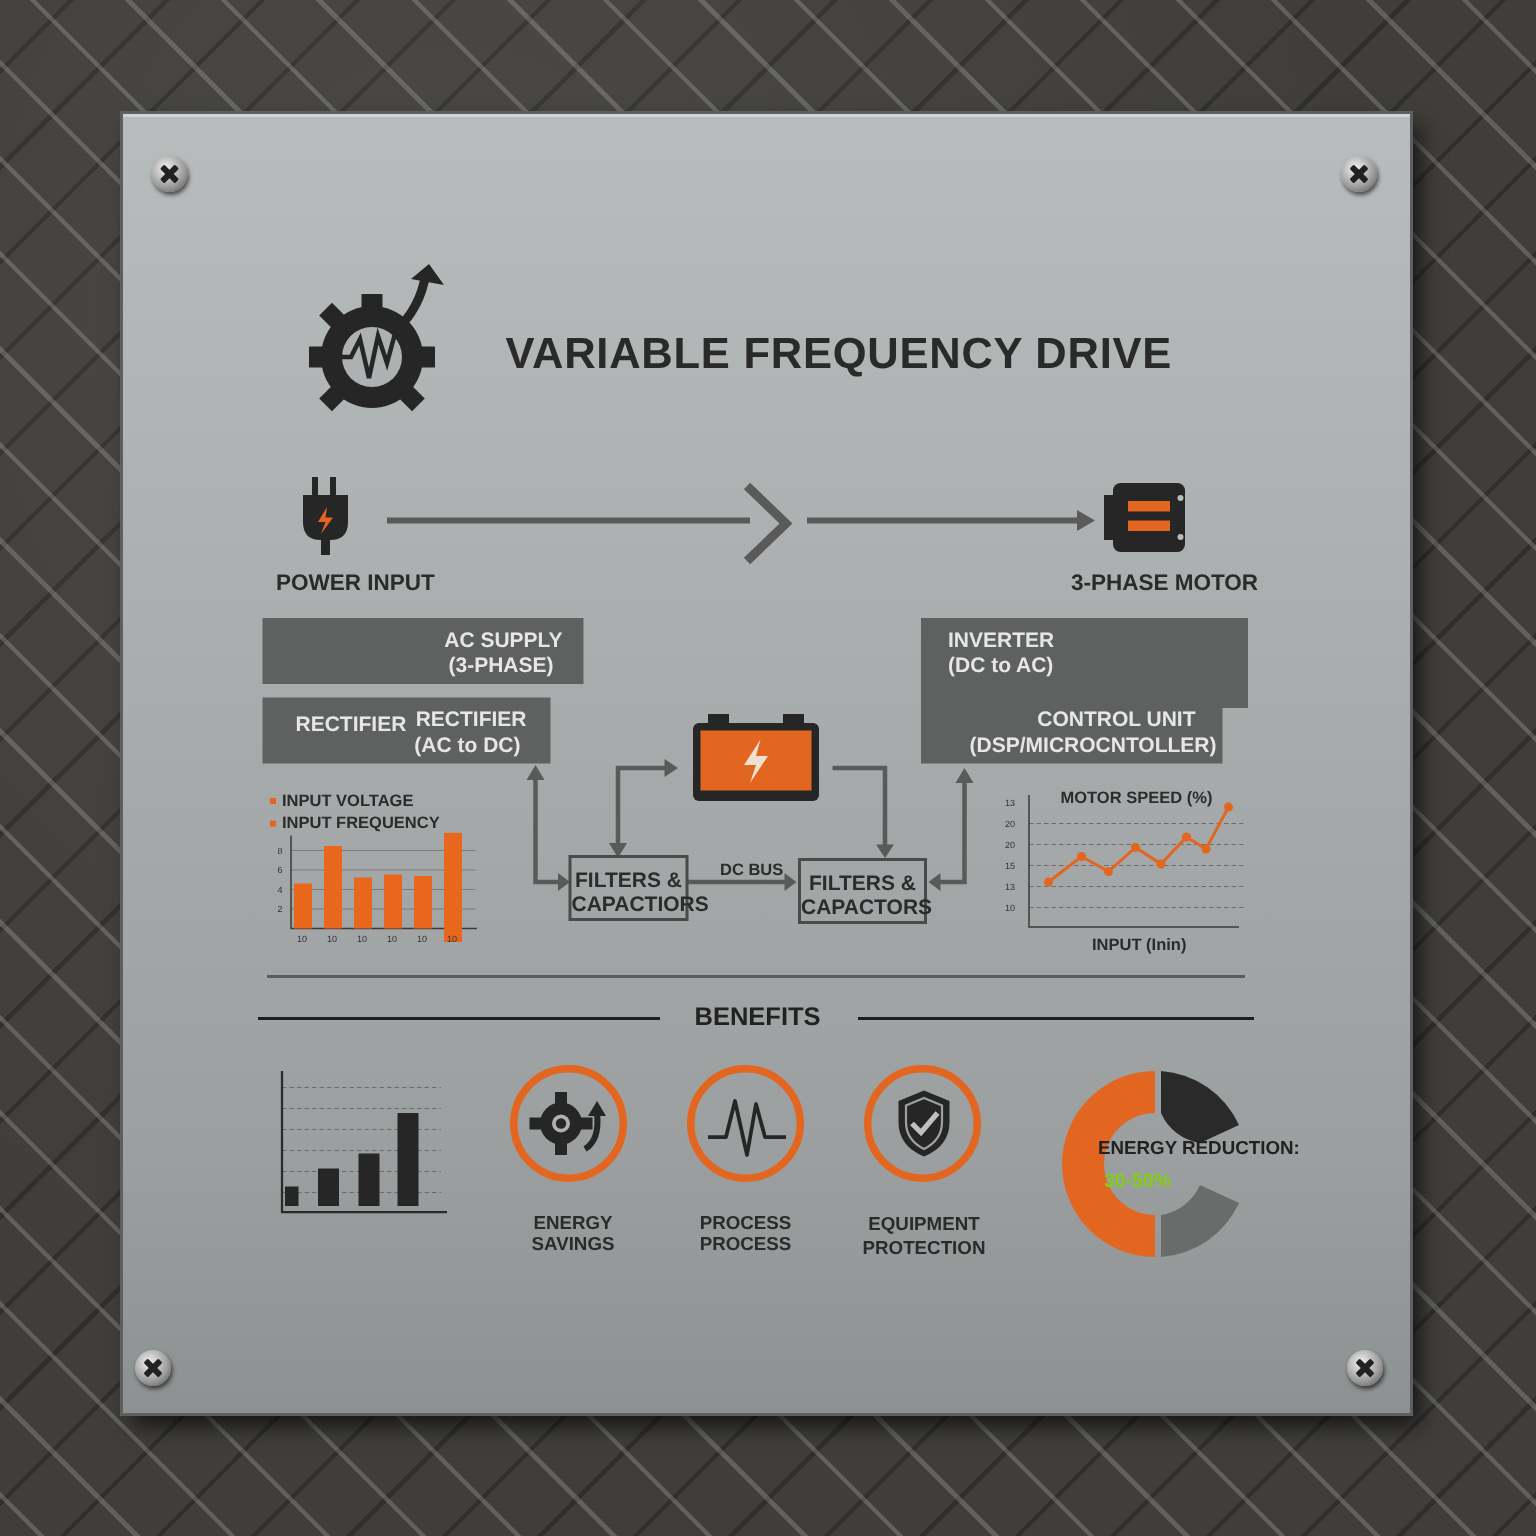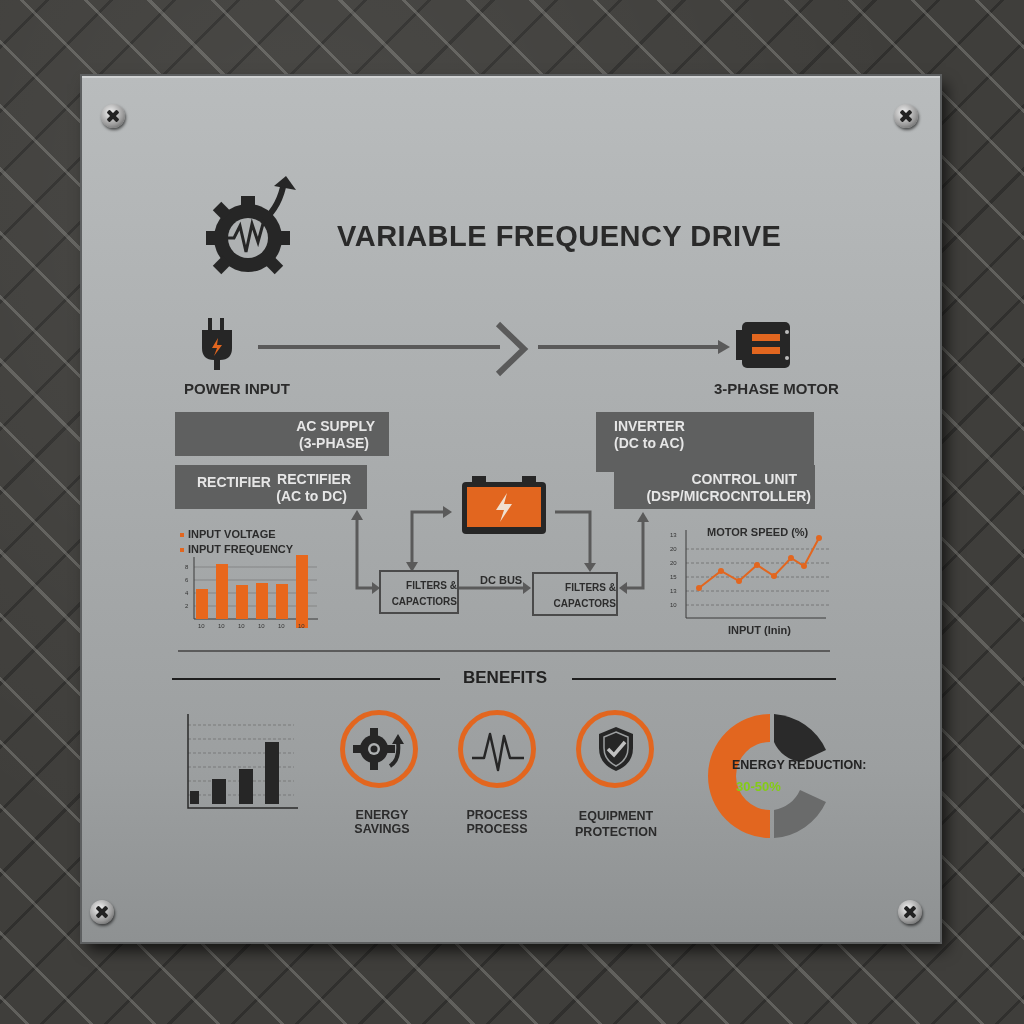--- a/index.html
+++ b/index.html
@@ -18,21 +18,21 @@
   .screw{position:absolute;width:24px;height:24px;border-radius:50%;
     background:radial-gradient(circle at 40% 35%,#f2f2f2,#9a9a9a 60%,#4a4a4a);
     box-shadow:1px 2px 3px rgba(0,0,0,0.6);}
   .screw::before,.screw::after{content:"";position:absolute;left:5px;top:10px;width:14px;height:4px;background:#222;border-radius:1px;}
   .screw::before{transform:rotate(45deg);} .screw::after{transform:rotate(-45deg);}
   .abs{position:absolute;}
   .title{left:337px;top:220px;font-size:29px;font-weight:bold;color:#2a2a2a;letter-spacing:0.5px;}
   .lbl{font-size:15px;font-weight:bold;color:#2b2b2b;}
   .box{position:absolute;background:#5f6060;color:#e6e6e6;font-size:14px;font-weight:bold;line-height:17px;}
   .box .t{position:absolute;text-align:center;}
-  .fbox{position:absolute;border:2px solid #4a4a4a;color:#2c2c2c;font-size:10px;font-weight:bold;text-align:right;line-height:16px;padding-top:6px;box-sizing:border-box;}
+  .fbox{position:absolute;border:2px solid #4a4a4a;color:#2c2c2c;font-size:14px;font-weight:bold;text-align:center;line-height:16px;padding-top:6px;box-sizing:border-box;}
   .small{font-size:11px;font-weight:bold;color:#2c2c2c;}
   .benlbl{font-size:12.5px;font-weight:bold;color:#2b2b2b;text-align:center;}
   .ring{position:absolute;width:78px;height:78px;border:5px solid #e2661f;border-radius:50%;box-sizing:border-box;}
 </style>
 </head>
 <body>
 
 <div class="plate"></div>
 <div class="screw" style="left:101px;top:104px"></div>
 <div class="screw" style="left:894px;top:104px"></div>
@@ -87,21 +87,21 @@
 
 <div class="box" style="left:175px;top:412px;width:214px;height:44px">
   <div class="t" style="right:14px;top:6px">AC SUPPLY</div>
   <div class="t" style="right:20px;top:23px">(3-PHASE)</div>
 </div>
 <div class="box" style="left:175px;top:465px;width:192px;height:44px">
   <div class="t" style="left:22px;top:9px">RECTIFIER</div>
   <div class="t" style="right:16px;top:6px">RECTIFIER</div>
   <div class="t" style="right:20px;top:23px">(AC to DC)</div>
 </div>
-<div class="box" style="left:596px;top:412px;width:218px;height:60px">
+<div class="box" style="left:614px;top:412px;width:218px;height:60px">
   <div class="t" style="left:18px;top:6px">INVERTER</div>
   <div class="t" style="left:18px;top:23px">(DC to AC)</div>
 </div>
 <div class="box" style="left:614px;top:465px;width:201px;height:44px">
   <div class="t" style="right:18px;top:6px">CONTROL UNIT</div>
   <div class="t" style="right:4px;top:23px">(DSP/MICROCNTOLLER)</div>
 </div>
 
 <svg class="abs" style="left:340px;top:470px" width="320" height="150" viewBox="0 0 320 150">
   <g stroke="#5a5a5a" stroke-width="3" fill="none">

